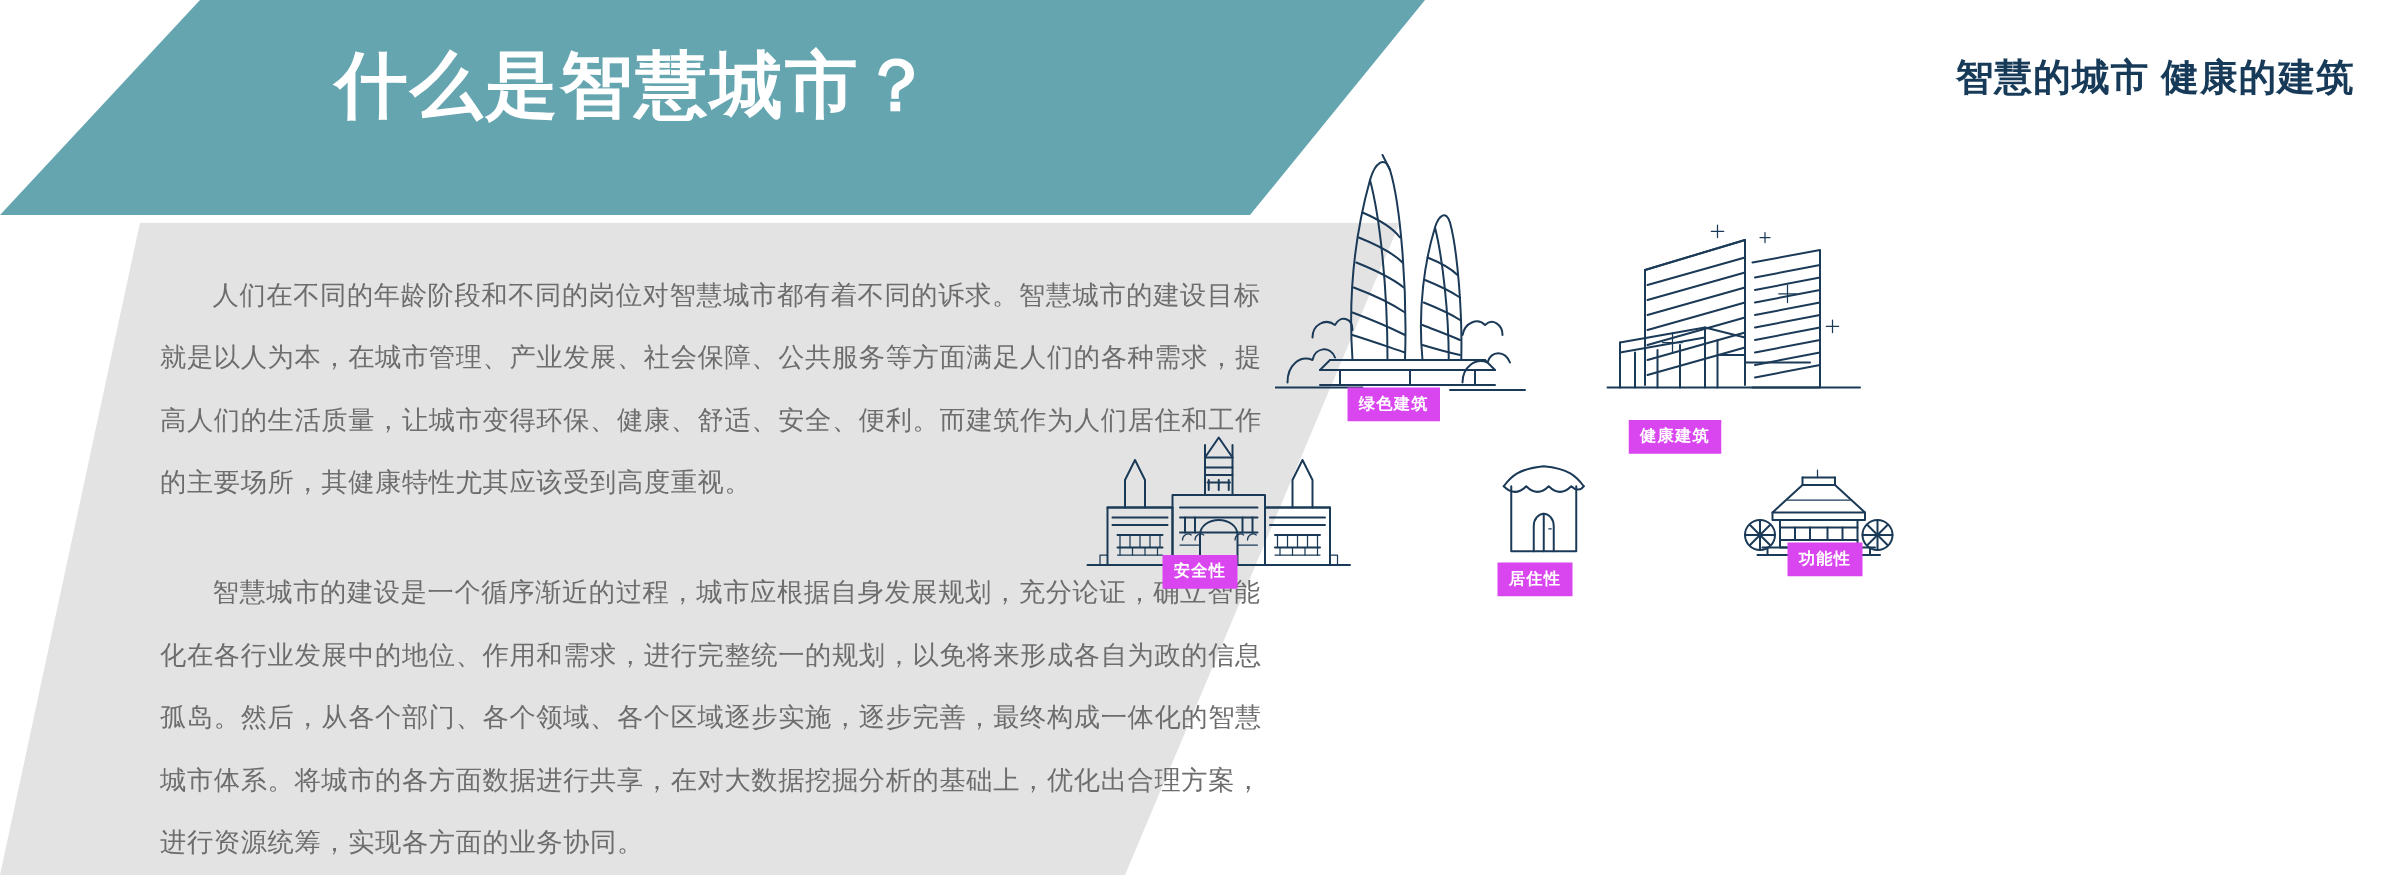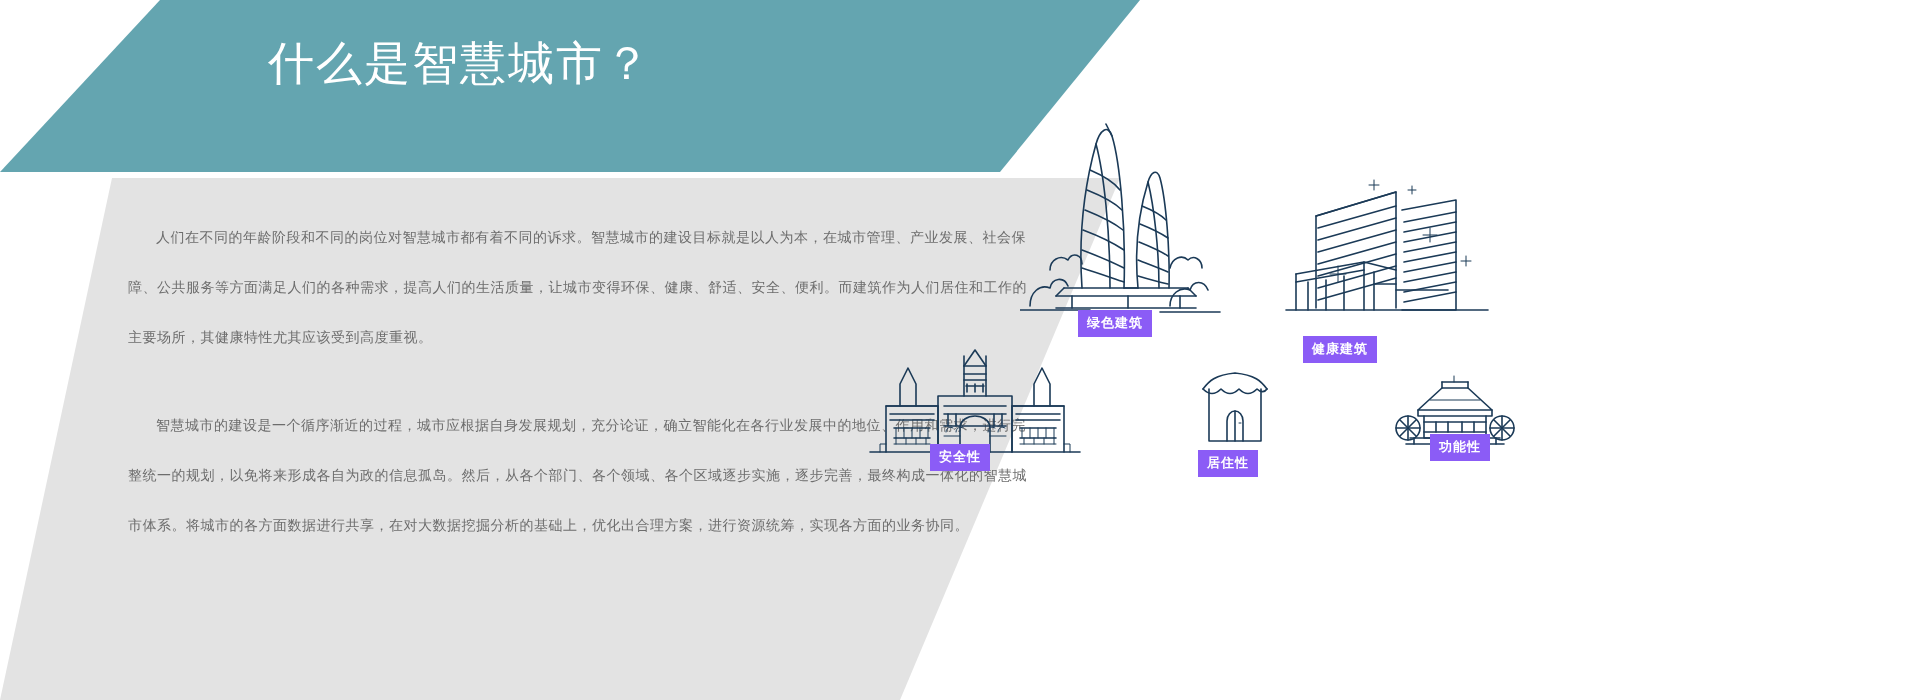--- a/index.html
+++ b/index.html
@@ -15,21 +15,21 @@
   
   .banner{
     position:absolute;left:0;top:0;width:1140px;height:172px;
     background:#64a5b0;
     clip-path:polygon(160px 0, 1140px 0, 1000px 172px, 0 172px);
     z-index:2;
   }
   .banner-title{
     position:absolute;left:268px;top:40px;
     color:#ffffff;
-    font-size:46px;font-weight:normal;letter-spacing:2px;
+    font-size:58px;font-weight:bold;letter-spacing:2px;
     line-height:1;
     white-space:nowrap;
     z-index:3;
     text-align:right;
   }
 
   
   .headline{
     position:absolute;right:36px;top:42px;
     color:#163a58;
@@ -42,37 +42,37 @@
   .panel{
     position:absolute;left:0;top:178px;width:1120px;height:522px;
     background:#e3e3e3;
     clip-path:polygon(112px 0, 1120px 0, 900px 522px, 0 522px);
     z-index:1;
   }
   .body-copy{
     position:absolute;left:128px;top:212px;width:900px;
     z-index:3;
     color:#6d6d6d;
-    font-size:14px;
+    font-size:21px;
     line-height:50px;
     letter-spacing:0.5px;
   }
   .body-copy p{margin:0 0 38px 0;text-indent:2em;}
   .body-copy p:last-child{margin-bottom:0;}
 
   
   .illustrations{
     position:absolute;left:1020px;top:100px;width:900px;height:600px;
     z-index:3;
   }
   .ill{position:absolute;}
   .ill svg{display:block;}
   .cap{
     position:absolute;
-    background:#8b5cf6;color:#ffffff;
+    background:#d946ef;color:#ffffff;
     font-size:13px;font-weight:bold;letter-spacing:1px;
     padding:4px 9px 5px 9px;
     white-space:nowrap;
   }
 
   
   #ill-green{left:0px;top:10px;}
   #cap-green{left:58px;top:210px;}
   #ill-health{left:258px;top:70px;}
   #cap-health{left:283px;top:208px;margin-top:28px;}
@@ -87,20 +87,21 @@
   .ln-thin{fill:none;stroke:#1b3a57;stroke-width:1;stroke-linecap:round;stroke-linejoin:round;}
 </style>
 </head>
 <body>
 
 <div class="stage">
 
   <div class="banner"></div>
   <div class="banner-title">什么是智慧城市？</div>
 
+  <div class="headline">智慧的城市  健康的建筑</div>
 
   <div class="panel"></div>
 
   <div class="body-copy">
     <p>人们在不同的年龄阶段和不同的岗位对智慧城市都有着不同的诉求。智慧城市的建设目标就是以人为本，在城市管理、产业发展、社会保障、公共服务等方面满足人们的各种需求，提高人们的生活质量，让城市变得环保、健康、舒适、安全、便利。而建筑作为人们居住和工作的主要场所，其健康特性尤其应该受到高度重视。</p>
     <p>智慧城市的建设是一个循序渐近的过程，城市应根据自身发展规划，充分论证，确立智能化在各行业发展中的地位、作用和需求，进行完整统一的规划，以免将来形成各自为政的信息孤岛。然后，从各个部门、各个领域、各个区域逐步实施，逐步完善，最终构成一体化的智慧城市体系。将城市的各方面数据进行共享，在对大数据挖掘分析的基础上，优化出合理方案，进行资源统筹，实现各方面的业务协同。</p>
   </div>
 
   <div class="illustrations">
 

